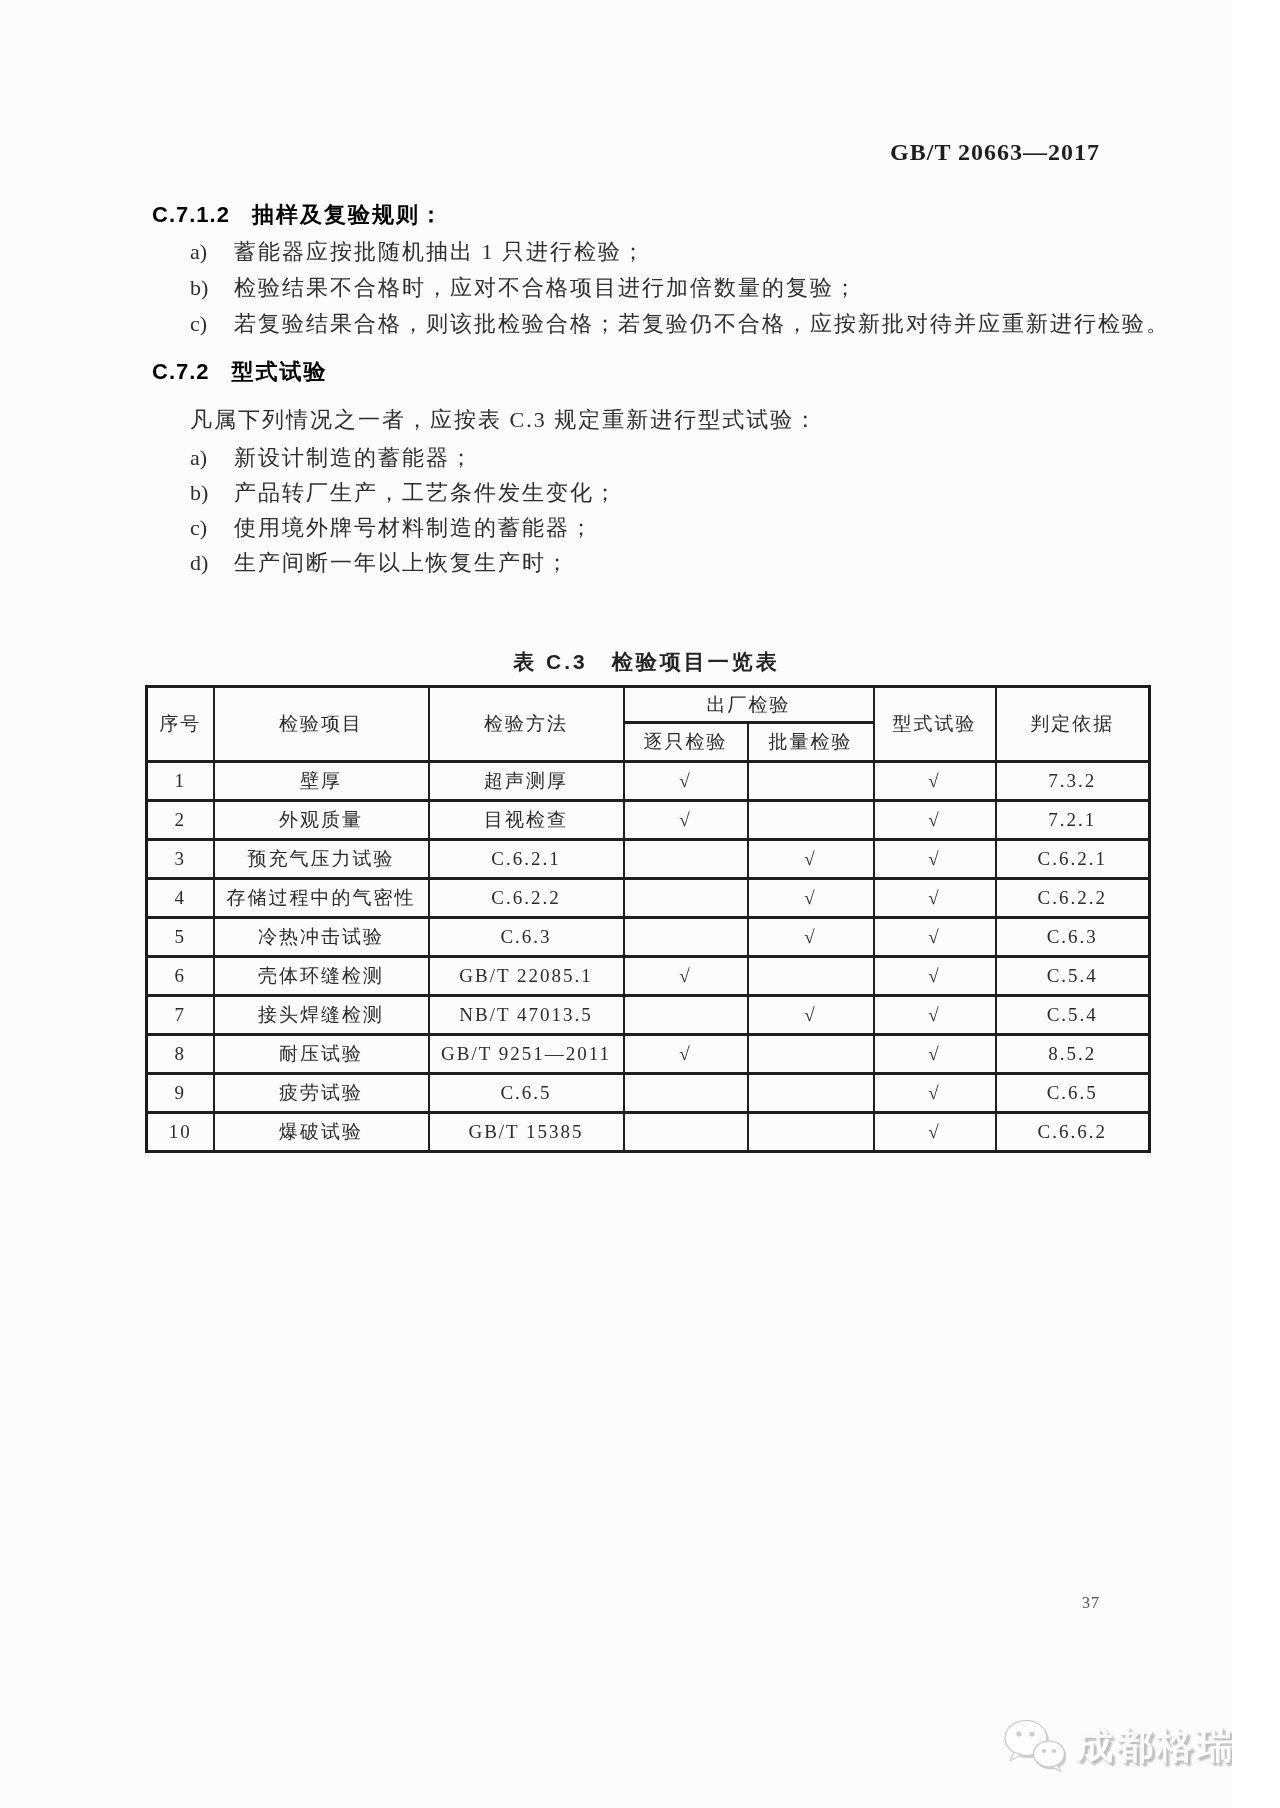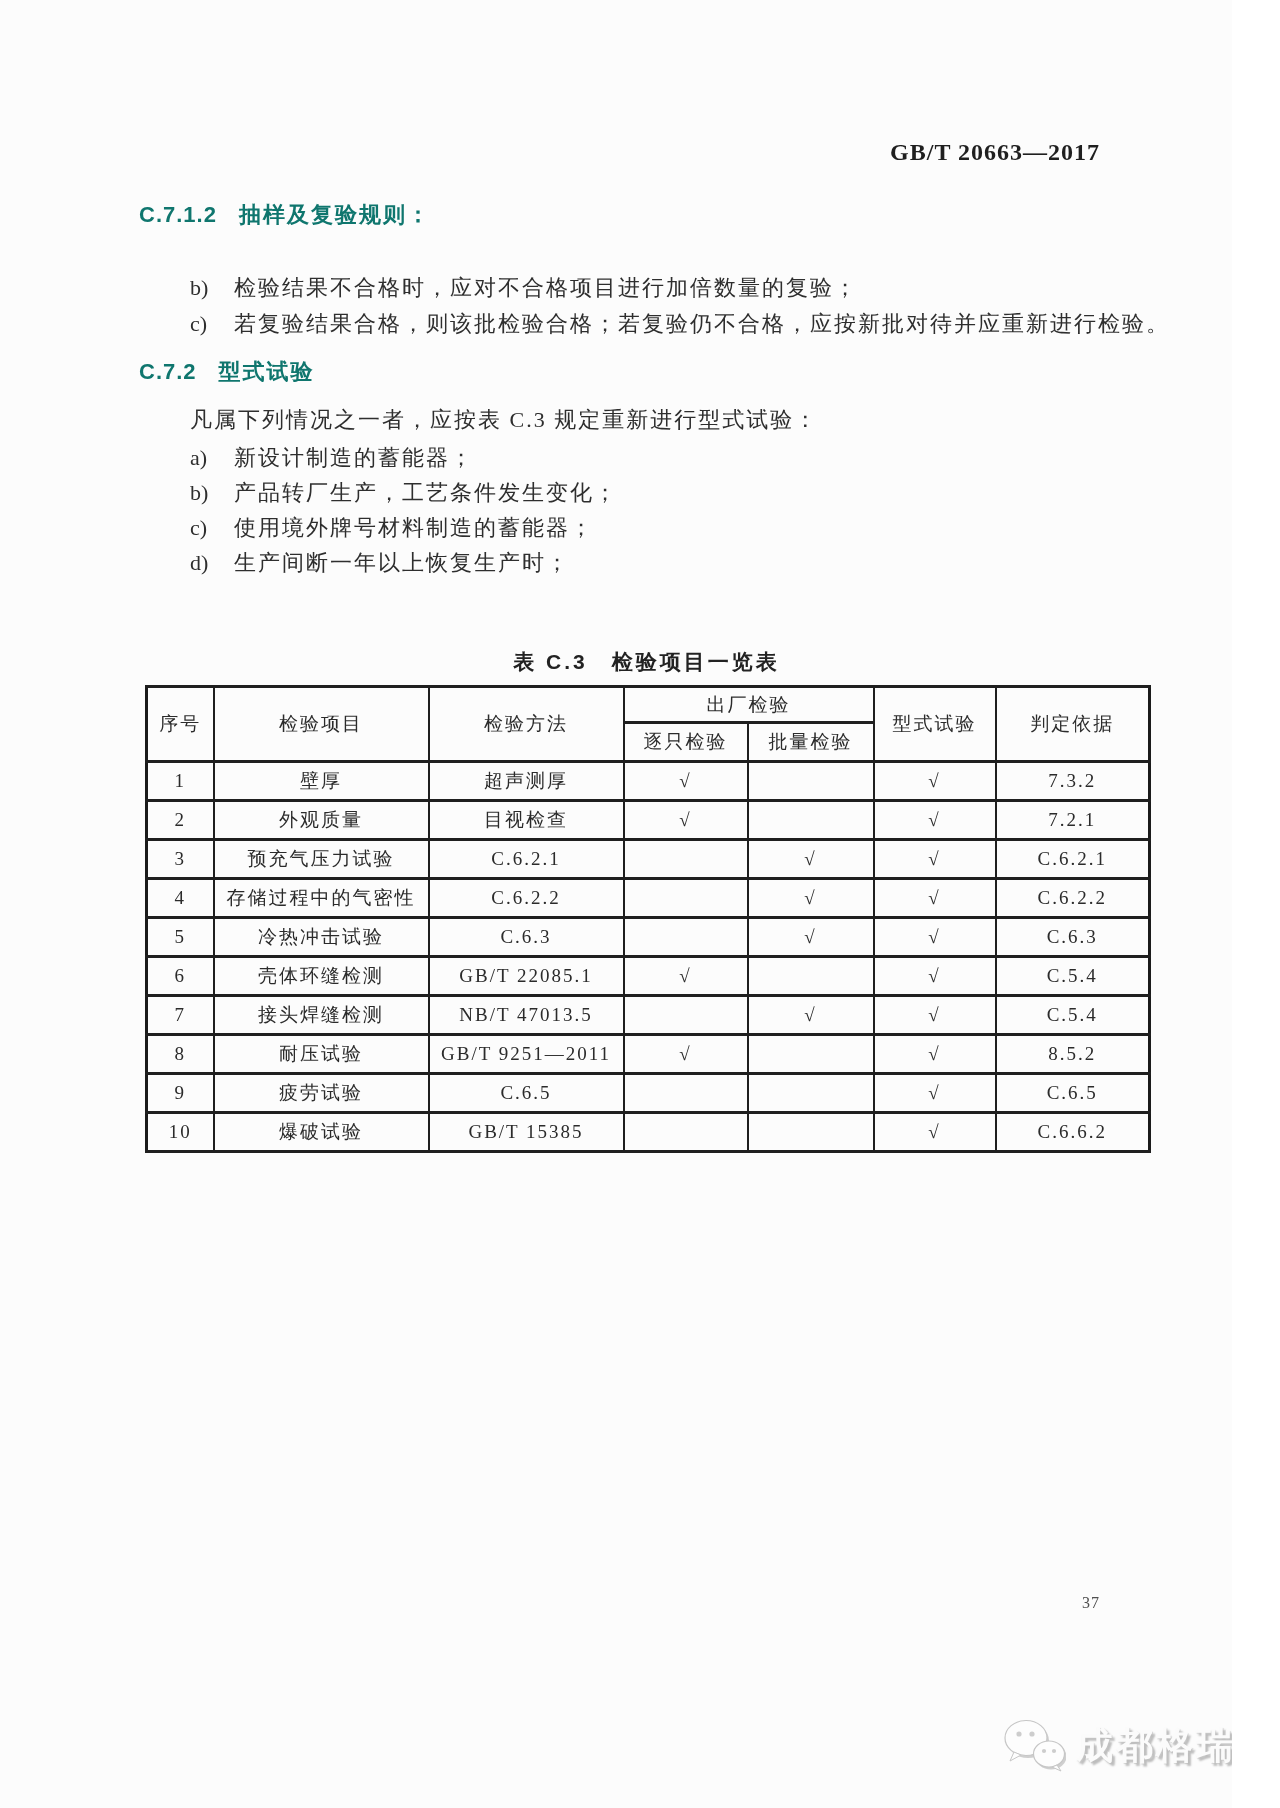--- a/index.html
+++ b/index.html
@@ -8,21 +8,21 @@
     background:#fcfcfc; overflow:hidden;
     font-family:"Liberation Serif","DejaVu Serif",serif;
     color:#2e2e2e;
   }
   .line { position:absolute; line-height:30px; font-size:22px; letter-spacing:2px; white-space:nowrap; }
   .std-code {
     top:137px; right:132px; font-size:24px; font-weight:bold;
     letter-spacing:1px; color:#1f1f1f;
   }
   .sec-heading {
-    left:139px; font-weight:bold; font-size:22px; color:#0f766e;
+    left:152px; font-weight:bold; font-size:22px; color:#000000;
     font-family:"Liberation Sans","DejaVu Sans",sans-serif;
   }
   .sec-heading .num { margin-right:22px; letter-spacing:1px; }
   .list-item { left:190px; }
   .list-item .lbl { display:inline-block; width:44px; letter-spacing:0; }
   .intro { left:190px; }
 
   .table-title {
     position:absolute; top:628px; left:145px; width:1003px;
     text-align:center; font-weight:bold; font-size:21px; letter-spacing:3px;
@@ -63,20 +63,23 @@
 </style>
 </head>
 <body>
 
 <div class="page">
 
   <div class="line std-code">GB/T 20663—2017</div>
 
   <div class="line sec-heading" style="top:200px">
     <span class="num">C.7.1.2</span><span>抽样及复验规则：</span>
+  </div>
+  <div class="line list-item" style="top:237px">
+    <span class="lbl">a)</span><span>蓄能器应按批随机抽出 1 只进行检验；</span>
   </div>
   <div class="line list-item" style="top:273px">
     <span class="lbl">b)</span><span>检验结果不合格时，应对不合格项目进行加倍数量的复验；</span>
   </div>
   <div class="line list-item" style="top:309px">
     <span class="lbl">c)</span><span>若复验结果合格，则该批检验合格；若复验仍不合格，应按新批对待并应重新进行检验。</span>
   </div>
 
   <div class="line sec-heading" style="top:357px">
     <span class="num">C.7.2</span><span>型式试验</span>

